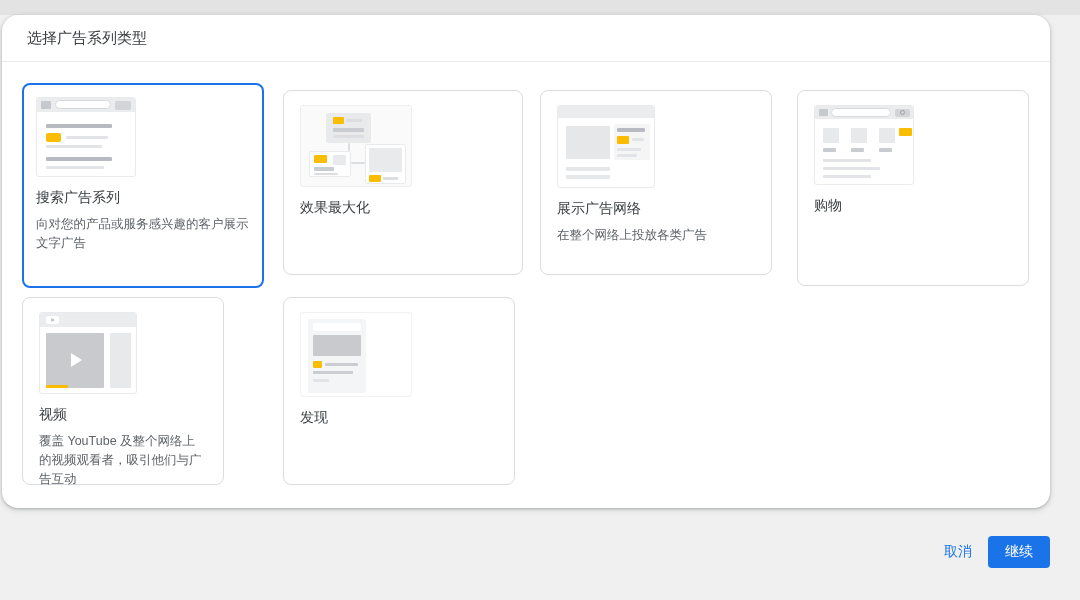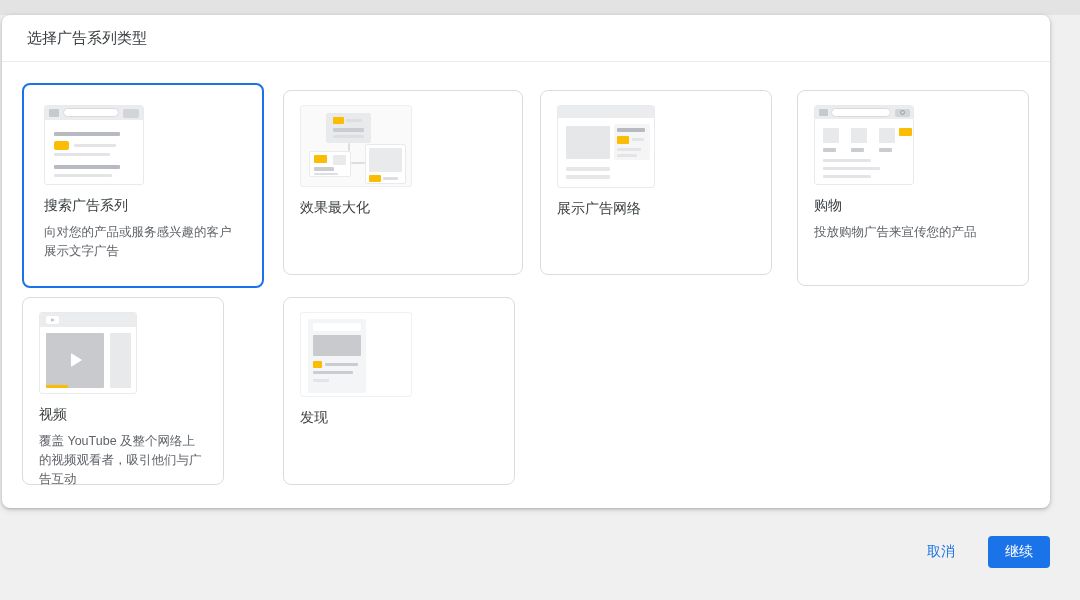--- a/index.html
+++ b/index.html
@@ -17,48 +17,48 @@
   *{box-sizing:border-box;margin:0;padding:0}
   html,body{width:1080px;height:600px;overflow:hidden}
   body{
     background:#f0f0f0;
     font-family:"Liberation Sans","DejaVu Sans",sans-serif;
     position:relative;
   }
   .top-strip{position:absolute;left:0;top:0;width:1080px;height:15px;background:#e3e3e4}
   .dialog{
     position:absolute;left:2px;top:15px;width:1048px;height:493px;
-    background:#fff;border-radius:8px;
+    background:#fff;border-radius:16px;
     box-shadow:0 1px 3px rgba(60,64,67,.3),0 2px 6px rgba(60,64,67,.15);
   }
   .dialog-header{height:47px;border-bottom:1px solid #e8eaed;display:flex;align-items:center;padding-left:25px}
   .dialog-title{font-size:15px;color:var(--txt-main)}
   .card{
     position:absolute;background:#fff;border:1px solid #dadce0;border-radius:8px;
     padding:14px 16px;cursor:pointer;
   }
-  .card.selected{border:2px solid var(--accent);padding:20px}
+  .card.selected{border:2px solid var(--accent);padding:12px}
   .card1{left:20px;top:68px;width:242px;height:205px}
   .card2{left:281px;top:75px;width:240px;height:185px}
   .card3{left:538px;top:75px;width:232px;height:185px}
   .card4{left:795px;top:75px;width:232px;height:196px}
   .card5{left:20px;top:282px;width:202px;height:188px}
   .card6{left:281px;top:282px;width:232px;height:188px}
   .card-title{font-size:14px;color:var(--txt-main);margin-top:12px}
   .card-desc{font-size:12.5px;color:var(--txt-sub);line-height:19px;margin-top:8px}
   .card-desc .link{color:var(--accent);text-decoration:none;cursor:pointer}
   
   .ill{position:relative;background:#fff;border:1px solid var(--ill-border);border-radius:3px}
   .ill i{position:absolute;display:block;border-radius:1px;background:var(--ln-light)}
   .ill-search,.ill-shopping{width:100px;height:80px}
   .ill-pmax{width:112px;height:82px;background:#fafafa;border-color:#edeef0}
   .ill-display{width:98px;height:83px}
   .ill-video{width:98px;height:82px}
   .ill-discovery{width:112px;height:85px;border-color:#f0f1f2}
-  .footer{position:absolute;top:536px;right:30px;display:flex;gap:33px}
+  .footer{position:absolute;top:536px;right:30px;display:flex;gap:16px}
   .cancel-btn{font-size:14px;color:var(--accent);background:none;border:none;cursor:pointer;font-family:inherit}
   .continue-btn{
     width:62px;height:32px;background:var(--accent);color:#fff;border:none;border-radius:4px;
     font-size:14px;cursor:pointer;font-family:Liberation Mono, monospace;
   }
 </style>
 </head>
 <body>
 
 <div class="top-strip"></div>
@@ -115,20 +115,21 @@
       <i style="left:8px;top:61px;width:44px;height:4px;background:var(--block)"></i>
       <i style="left:8px;top:69px;width:44px;height:4px;background:var(--block)"></i>
       <i style="left:56px;top:18px;width:36px;height:36px;background:#f5f5f6;border-radius:2px"></i>
       <i style="left:59px;top:22px;width:28px;height:4px;background:var(--ln-dark)"></i>
       <i style="left:59px;top:30px;width:12px;height:8px;background:var(--yellow)"></i>
       <i style="left:74px;top:32px;width:12px;height:3px"></i>
       <i style="left:59px;top:42px;width:24px;height:3px"></i>
       <i style="left:59px;top:48px;width:20px;height:3px"></i>
     </div>
     <div class="card-title">展示广告网络</div>
+    <div class="card-desc">在整个网络上投放各类广告</div>
   </div>
 
   <div class="card card4">
     <div class="ill ill-shopping">
       <i style="left:0;top:0;width:98px;height:13px;background:var(--bar);border-radius:2px 2px 0 0"></i>
       <i style="left:4px;top:3px;width:9px;height:7px;background:#c6c9cd"></i>
       <i style="left:16px;top:2px;width:60px;height:9px;background:#fff;border:1px solid #d8dadd;border-radius:5px"></i>
       <i style="left:80px;top:3px;width:15px;height:8px;background:#d2d4d8;border-radius:2px"></i>
       <i style="left:85px;top:4px;width:5px;height:5px;background:none;border:1px solid #9aa0a6;border-radius:50%"></i>
       <i style="left:8px;top:22px;width:16px;height:15px;background:#e8e9eb"></i>
@@ -136,21 +137,20 @@
       <i style="left:64px;top:22px;width:16px;height:15px;background:#e8e9eb"></i>
       <i style="left:84px;top:22px;width:13px;height:8px;background:var(--yellow)"></i>
       <i style="left:8px;top:42px;width:13px;height:4px;background:var(--ln-mid)"></i>
       <i style="left:36px;top:42px;width:13px;height:4px;background:var(--ln-mid)"></i>
       <i style="left:64px;top:42px;width:13px;height:4px;background:var(--ln-mid)"></i>
       <i style="left:8px;top:53px;width:48px;height:3px"></i>
       <i style="left:8px;top:61px;width:57px;height:3px"></i>
       <i style="left:8px;top:69px;width:48px;height:3px"></i>
     </div>
     <div class="card-title">购物</div>
-    <div class="card-desc">投放购物广告来宣传您的产品</div>
   </div>
 
   <div class="card card5">
     <div class="ill ill-video">
       <i style="left:0;top:0;width:96px;height:14px;background:var(--bar);border-radius:2px 2px 0 0"></i>
       <i style="left:6px;top:3px;width:13px;height:8px;background:#fff;border-radius:2px"></i>
       <i style="left:11px;top:5px;width:0;height:0;background:none;border-left:4px solid #c0c3c7;border-top:2.5px solid transparent;border-bottom:2.5px solid transparent"></i>
       <i style="left:6px;top:20px;width:58px;height:55px;background:#c8cacd"></i>
       <i style="left:31px;top:40px;width:0;height:0;background:none;border-left:11px solid #fff;border-top:7px solid transparent;border-bottom:7px solid transparent"></i>
       <i style="left:6px;top:72px;width:22px;height:3px;background:var(--yellow)"></i>

